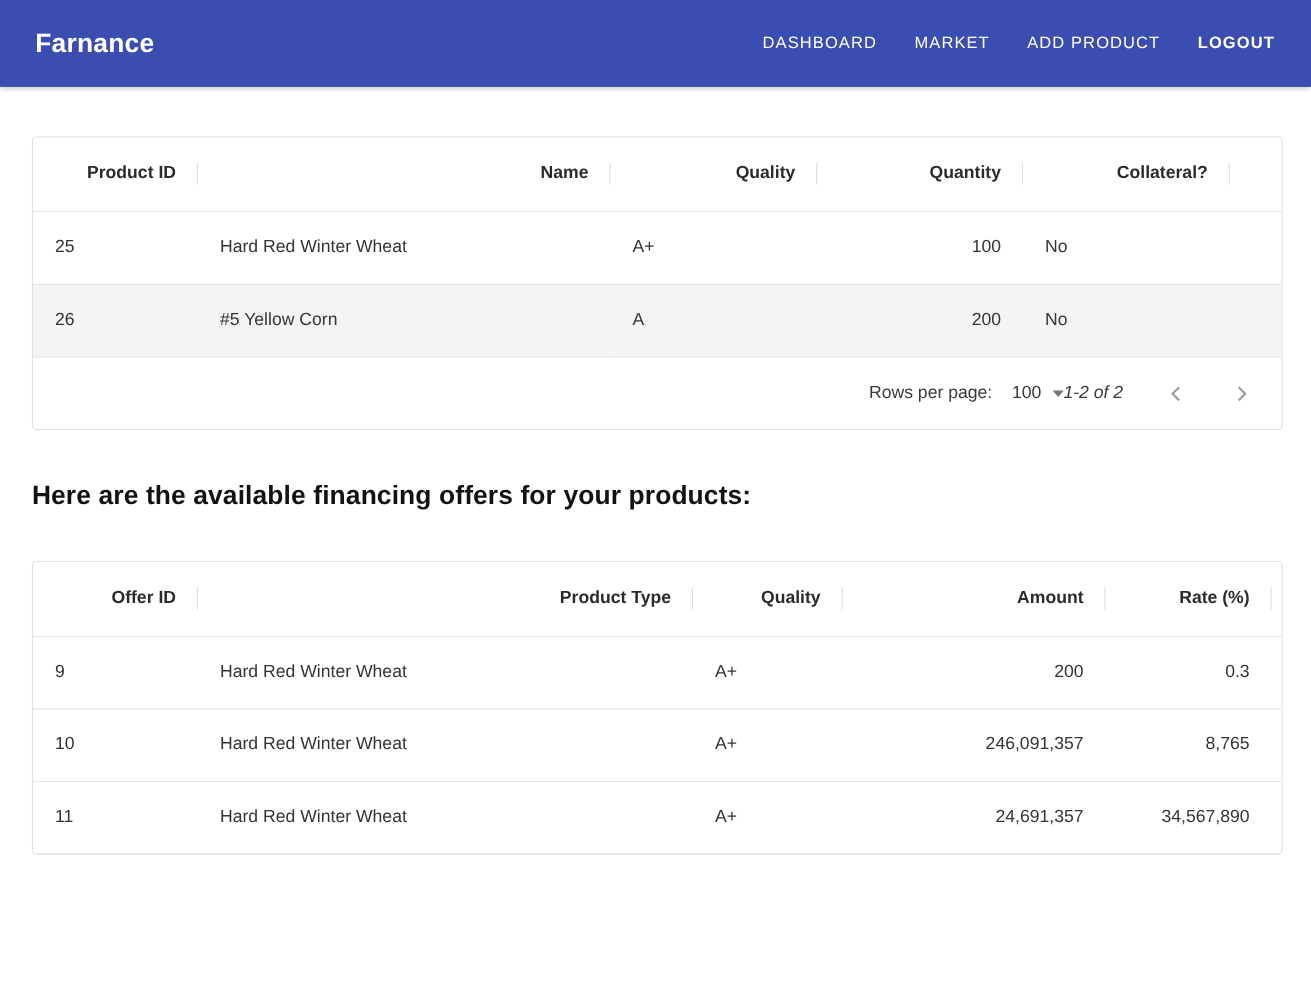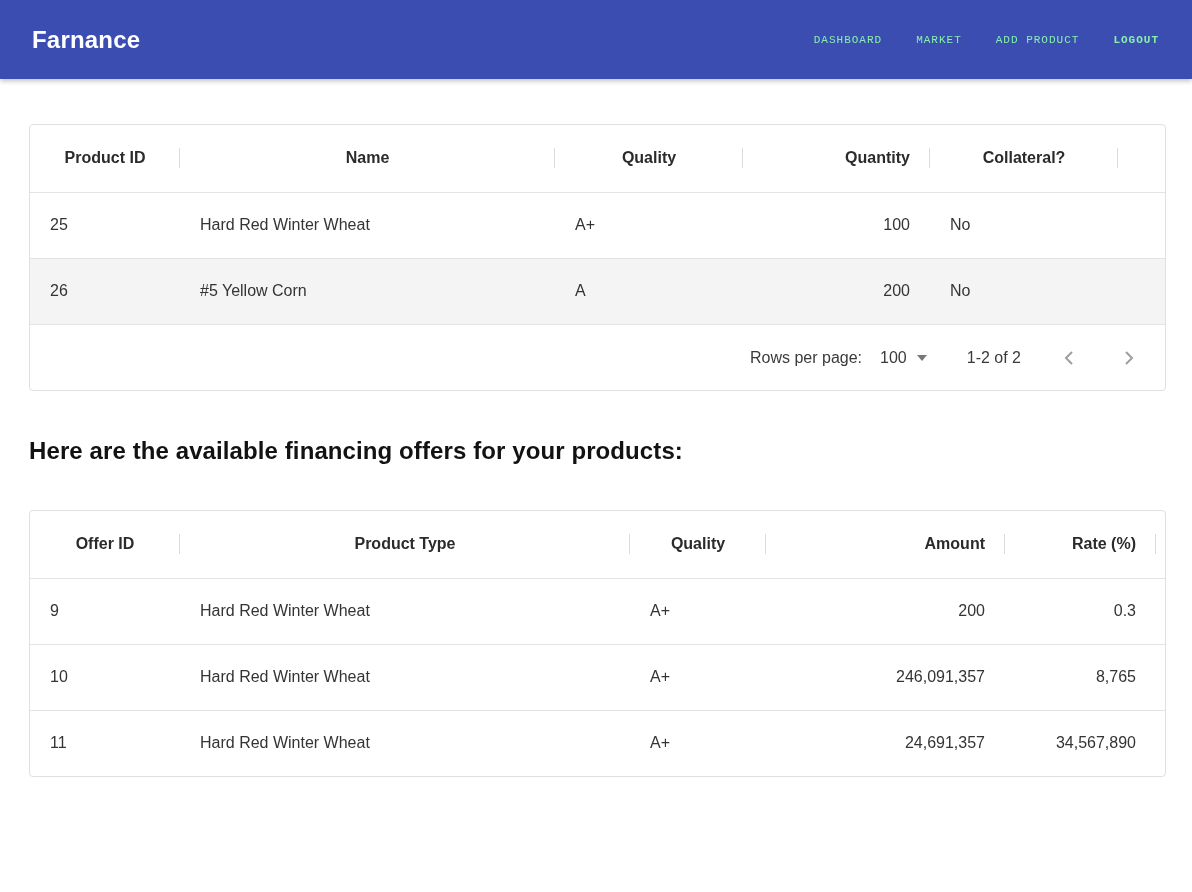--- a/index.html
+++ b/index.html
@@ -9,49 +9,49 @@
     --text:#2b2b2b;
   }
   *{box-sizing:border-box;margin:0;padding:0;}
   html,body{width:1192px;height:892px;overflow:hidden;background:#fff;
     font-family:"Liberation Sans","DejaVu Sans",sans-serif;color:var(--text);}
   
   .navbar{height:79px;background:var(--navbar);display:flex;align-items:center;
     padding:0 33px 0 32px;box-shadow:0 2px 5px rgba(0,0,0,.25);text-align:center;}
   .brand{color:#fff;font-size:24px;font-weight:700;letter-spacing:.2px;}
   .nav-links{margin-left:auto;display:flex;align-items:center;gap:34px;}
-  .nav-link{color:#86efac;font-size:11px;font-weight:500;letter-spacing:1px;
-    text-decoration:none;cursor:pointer;font-family:Liberation Mono, monospace;}
+  .nav-link{color:#ffffff;font-size:15px;font-weight:500;letter-spacing:1px;
+    text-decoration:none;cursor:pointer;}
   .nav-link.active{font-weight:700;}
   
   .page{padding:0 26px 0 29px;}
   h2{font-size:24px;font-weight:700;color:#121212;letter-spacing:.1px;}
   .h-products{margin-top:62px;}
   .h-offers{margin-top:46px;}
   .card{margin-top:45px;border:1px solid var(--border);border-radius:4px;
     overflow:hidden;background:#fff;}
   table{width:100%;border-collapse:collapse;table-layout:fixed;font-size:16px;}
   thead tr{height:67px;}
   tbody tr{height:66px;border-top:1px solid #e3e3e3;}
-  th{font-weight:700;color:#2b2b2b;text-align:center;padding:0 20px;
+  th{font-weight:700;color:#2b2b2b;text-align:right;padding:0 20px;
     position:relative;white-space:nowrap;}
   th.divider::after{content:"";position:absolute;right:0;top:50%;
     transform:translateY(-50%);width:1px;height:20px;background:#dcdcdc;}
   td{padding:0 20px;color:#343434;white-space:nowrap;overflow:hidden;}
   .num{text-align:right;}
   tr.striped{background:var(--stripe);}
   
   .table-footer{height:66px;border-top:1px solid #e3e3e3;display:flex;
     align-items:center;justify-content:flex-end;font-size:16px;color:#3a3a3a;
     padding-right:24px;}
   .rpp-label{margin-right:18px;}
   .rpp-select{display:flex;align-items:center;gap:10px;cursor:pointer;}
   .caret{width:0;height:0;border-left:5px solid transparent;
     border-right:5px solid transparent;border-top:6px solid #777;}
-  .range{margin-left:40px;}
+  .range{font-style:italic;}
   .pager-btn{background:none;border:none;cursor:pointer;padding:0;
     margin-left:36px;display:flex;align-items:center;justify-content:center;
     width:24px;height:24px;}
   .pager-btn svg{stroke:#9e9e9e;fill:none;stroke-width:2;}
 </style>
 </head>
 <body>
 
 <header class="navbar">
   <div class="brand">Farnance</div>

